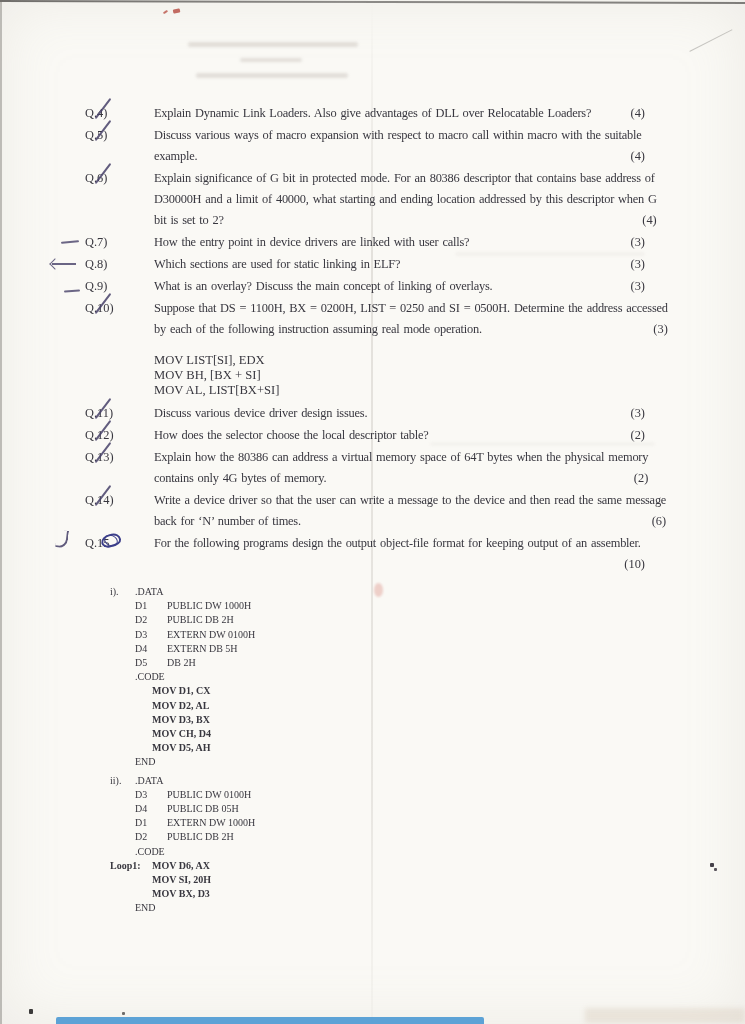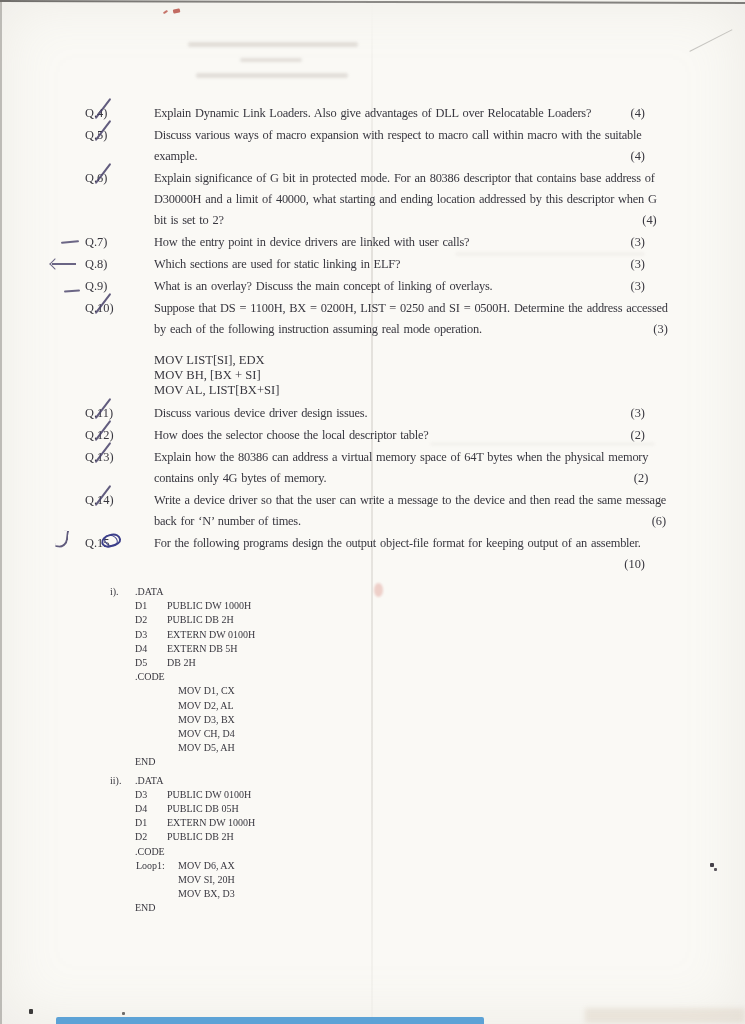--- a/index.html
+++ b/index.html
@@ -55,21 +55,21 @@
   .q-line { position:relative; height:21px; line-height:21px; font-size:12.4px; }
   .q-text { white-space:nowrap; letter-spacing:-0.22px; word-spacing:1.1px; }
   .q-marks { position:absolute; right:0; top:0; font-size:12.4px; }
   .q-code { font-size:12.6px; line-height:15px; margin:13px 0 4px; letter-spacing:0; }
 
   .programs { margin-top:10px; margin-left:110px; font-size:10px; line-height:14.2px; }
   .prog { margin-bottom:4px; }
   .p-label { display:inline-block; width:25px; }
   .p-data, .p-dirline, .p-end { margin-left:25px; }
   .p-name { display:inline-block; width:32px; }
-  .p-code { margin-left:26px; }
+  .p-code { margin-left:0;font-weight:bold; }
   .p-prefix { display:inline-block; width:42px; }
 
   
   .mk { position:absolute; pointer-events:none; }
   .mk-slash { left:17px; top:-7px; width:2px; height:25px;
     background:var(--ann,#474169); transform:rotate(37deg); border-radius:2px; opacity:.85; }
   .mk-dash { left:-24px; top:9px; width:18px; height:1.8px;
     background:var(--ann,#474169); transform:rotate(-5deg); border-radius:2px; opacity:.8; }
   .mk-arrow { left:-33px; top:9px; width:24px; height:1.7px;
     background:var(--ann,#474169); opacity:.8; }

